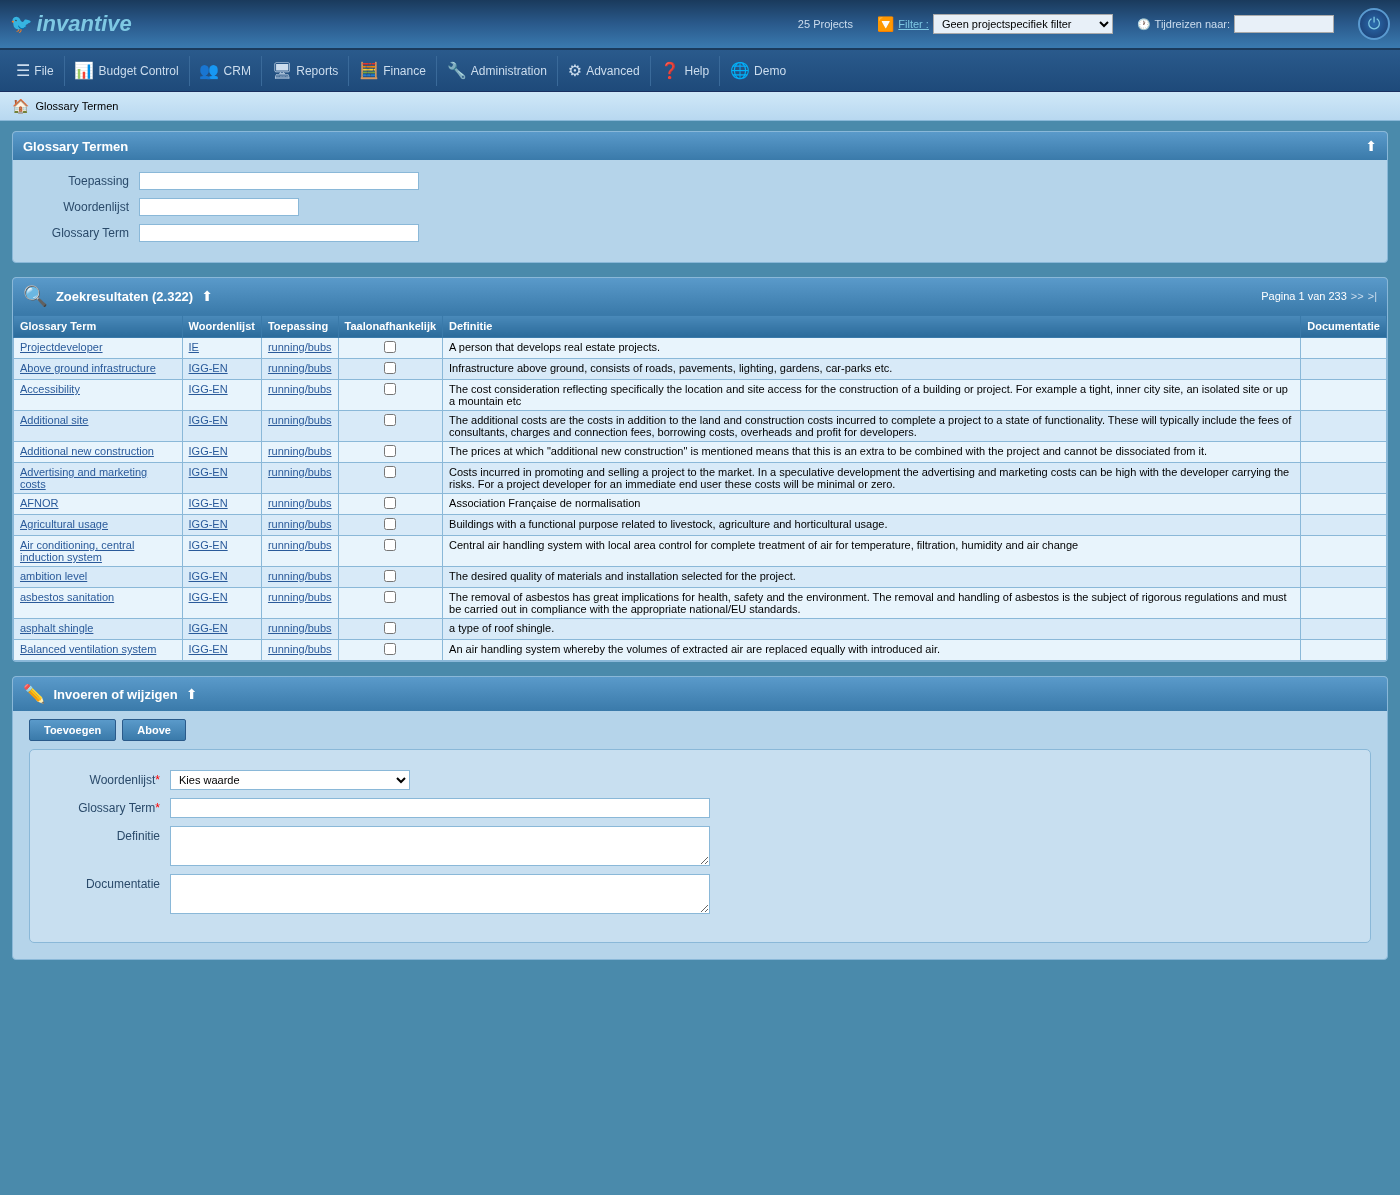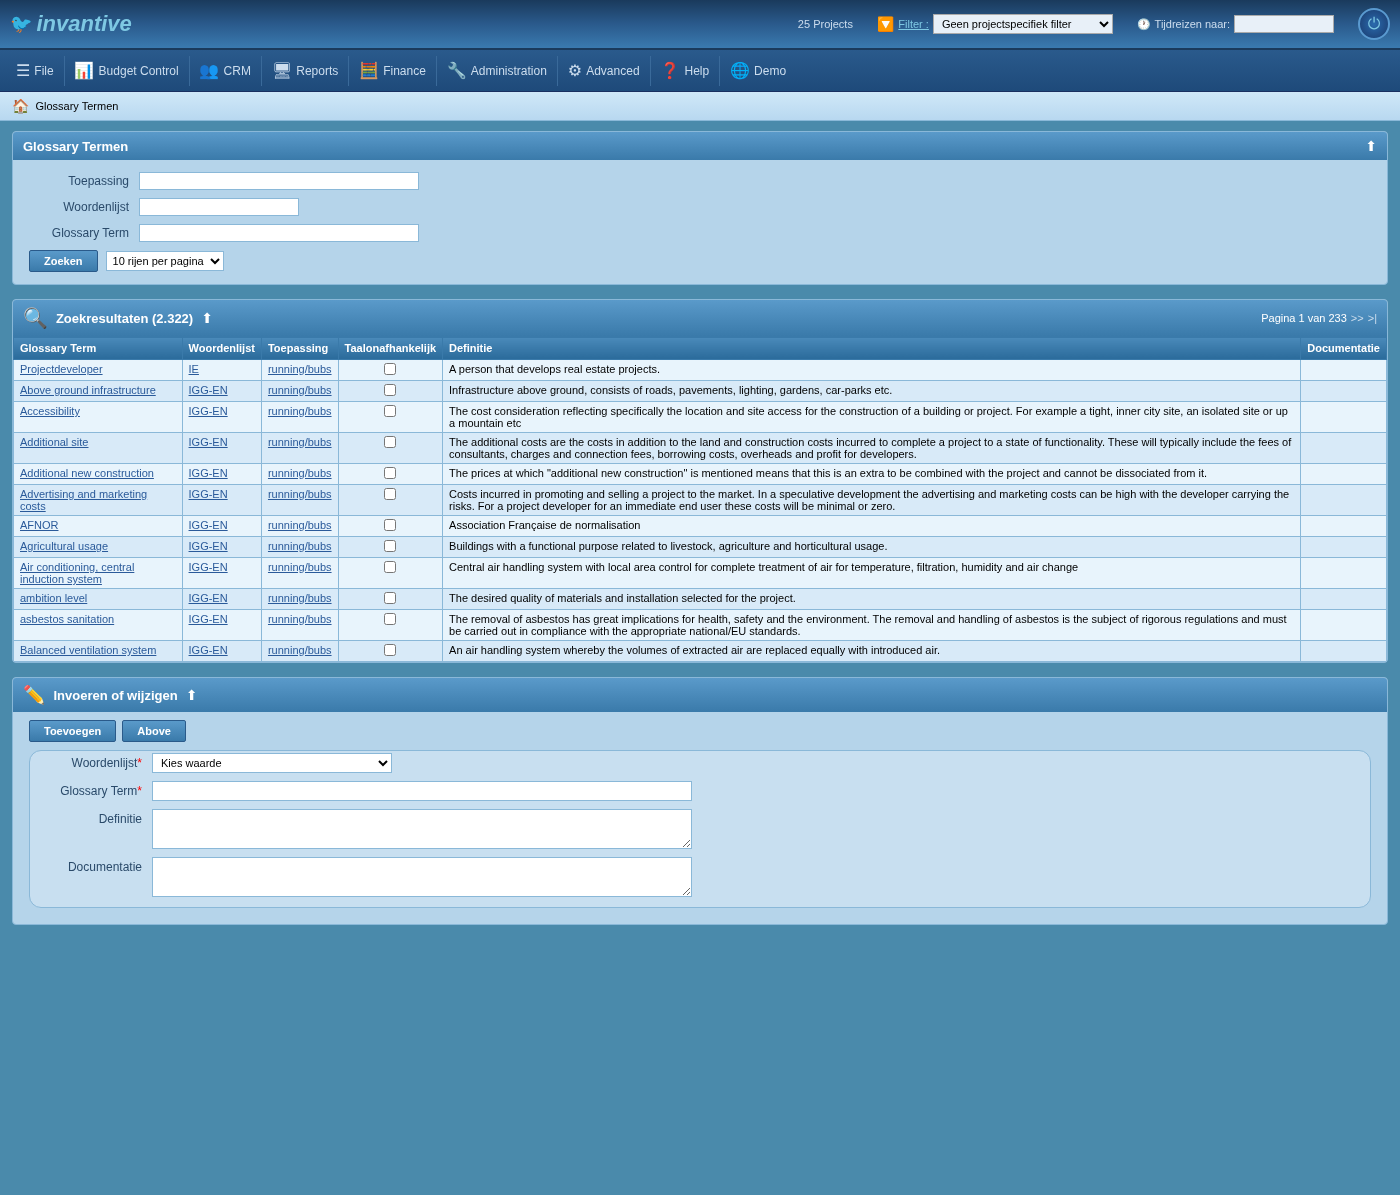--- a/index.html
+++ b/index.html
@@ -64,21 +64,21 @@
     .data-table th { background: linear-gradient(180deg, #4a8aba 0%, #2a6a9a 100%); color: #fff; padding: 5px 6px; text-align: left; border: 1px solid #3a7aaa; font-weight: bold; }
     .data-table td { padding: 3px 6px; border: 1px solid #8ab8d8; vertical-align: top; }
     .data-table tr:nth-child(even) td { background: #d8eaf8; }
     .data-table tr:nth-child(odd) td { background: #e8f4fc; }
     .cell-link { color: #2a5a9a; text-decoration: underline; cursor: pointer; }
     .checkbox-cell { text-align: center; }
     .checkbox-sm { width: 12px; height: 12px; }
 
     
     .edit-panel { background: rgba(200,225,245,0.85); border: 1px solid #8ab8d8; border-radius: 4px; margin-bottom: 14px; }
-    .edit-form { background: #c8dff0; border: 1px solid #8ab8d8; margin: 8px; padding: 2px; border-radius: 12px; }
+    .edit-form { background: #c8dff0; border: 1px solid #8ab8d8; margin: 8px; padding: 20px; border-radius: 5px; }
     .edit-form-row { display: flex; align-items: flex-start; margin-bottom: 8px; }
     .edit-label { width: 120px; color: #2a4a6a; font-size: 12px; text-align: right; padding-right: 10px; padding-top: 3px; }
     .edit-input { border: 1px solid #8ab8d8; padding: 3px 4px; font-size: 11px; background: #fff; width: 540px; }
     .edit-input-wide { width: 540px; height: 40px; }
     .edit-select { border: 1px solid #8ab8d8; padding: 2px 4px; font-size: 11px; background: #fff; width: 240px; }
     .required { color: red; }
     .edit-actions { display: flex; gap: 6px; margin-bottom: 8px; padding: 0 8px; }
   </style>
 </head>
 <body>
@@ -170,26 +170,20 @@
         <label class="form-label">Toepassing</label>
         <input class="form-input form-input-wide" type="text" style="">
       </div>
       <div class="form-row">
         <label class="form-label">Woordenlijst</label>
         <input class="form-input form-input-medium" type="text" style="">
       </div>
       <div class="form-row">
         <label class="form-label">Glossary Term</label>
         <input class="form-input form-input-wide" type="text" style="">
-      </div>
-      <div class="form-actions">
-        <button class="btn-blue">Zoeken</button>
-        <select class="rows-select">
-          <option>10 rijen per pagina</option>
-        </select>
       </div>
     </div>
   </div>
 
   <div class="results-panel">
     <div class="results-header">
       <div class="results-title-area">
         <span class="search-icon-big">🔍</span>
         <span class="results-title">Zoekresultaten (2.322)</span>
         <span class="panel-collapse">⬆</span>
@@ -292,20 +286,28 @@
       <td class="checkbox-cell"><input type="checkbox" class="checkbox-sm" style=""></td>
       <td>The desired quality of materials and installation selected for the project.</td>
       <td></td>
     </tr>
             <tr>
       <td><span class="cell-link">asbestos sanitation</span></td>
       <td><span class="cell-link">IGG-EN</span></td>
       <td><span class="cell-link">running/bubs</span></td>
       <td class="checkbox-cell"><input type="checkbox" class="checkbox-sm" style=""></td>
       <td>The removal of asbestos has great implications for health, safety and the environment. The removal and handling of asbestos is the subject of rigorous regulations and must be carried out in compliance with the appropriate national/EU standards.</td>
+      <td></td>
+    </tr>
+            <tr>
+      <td><span class="cell-link">asphalt shingle</span></td>
+      <td><span class="cell-link">IGG-EN</span></td>
+      <td><span class="cell-link">running/bubs</span></td>
+      <td class="checkbox-cell"><input type="checkbox" class="checkbox-sm" style=""></td>
+      <td>a type of roof shingle.</td>
       <td></td>
     </tr>
             <tr>
       <td><span class="cell-link">Balanced ventilation system</span></td>
       <td><span class="cell-link">IGG-EN</span></td>
       <td><span class="cell-link">running/bubs</span></td>
       <td class="checkbox-cell"><input type="checkbox" class="checkbox-sm" style=""></td>
       <td>An air handling system whereby the volumes of extracted air are replaced equally with introduced air.</td>
       <td></td>
     </tr>

